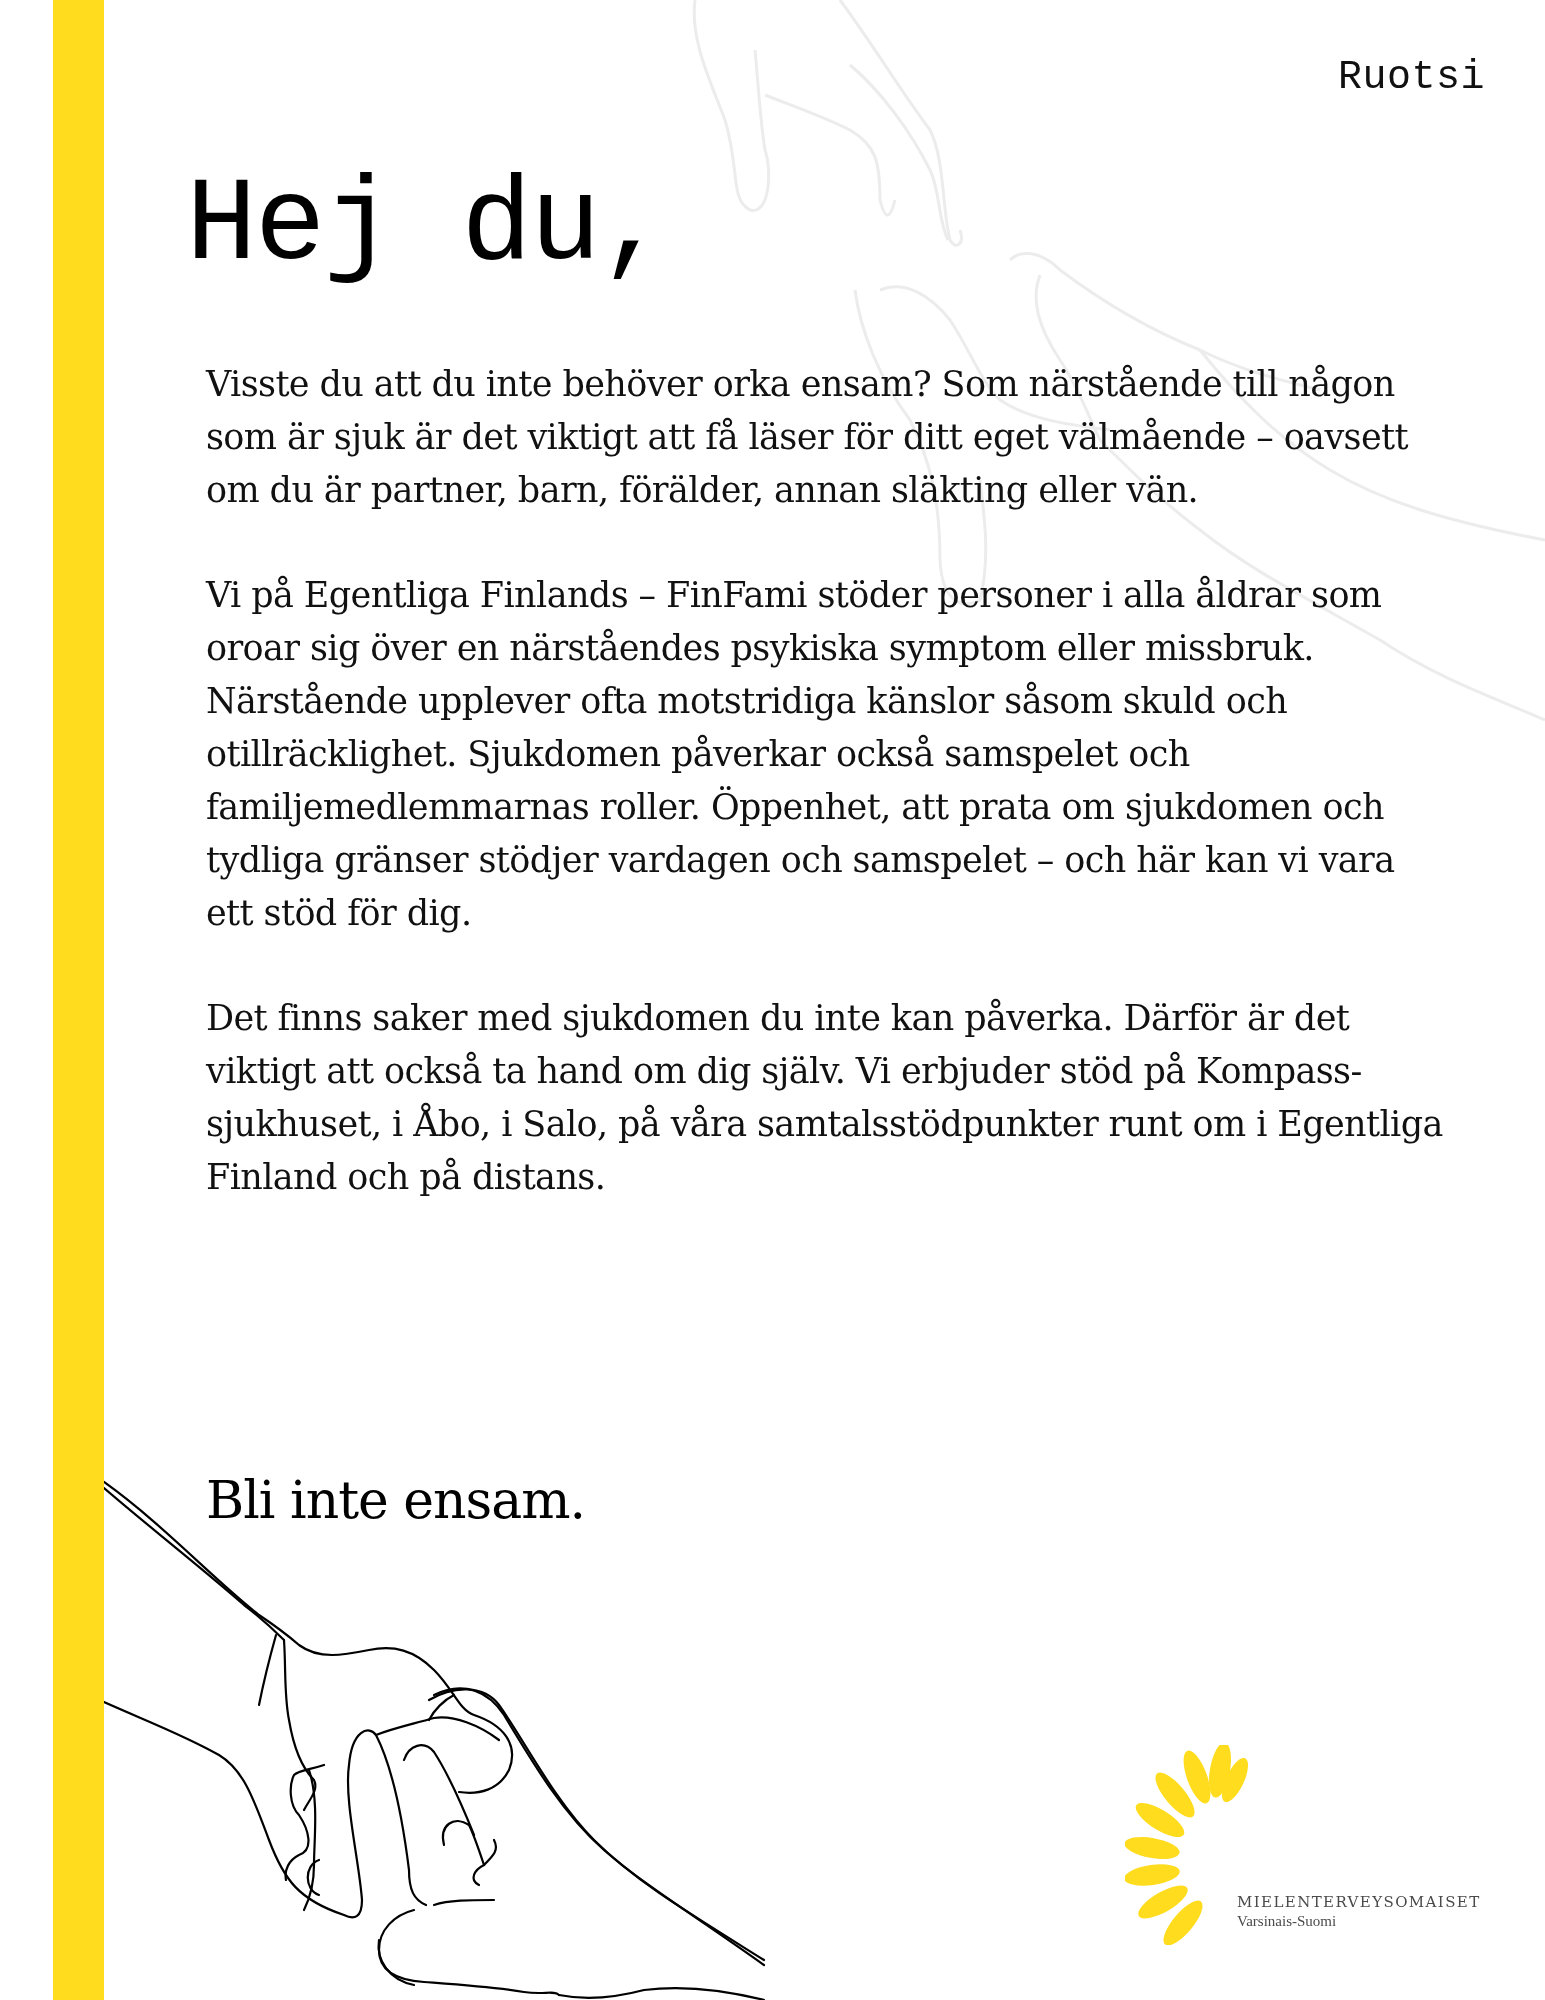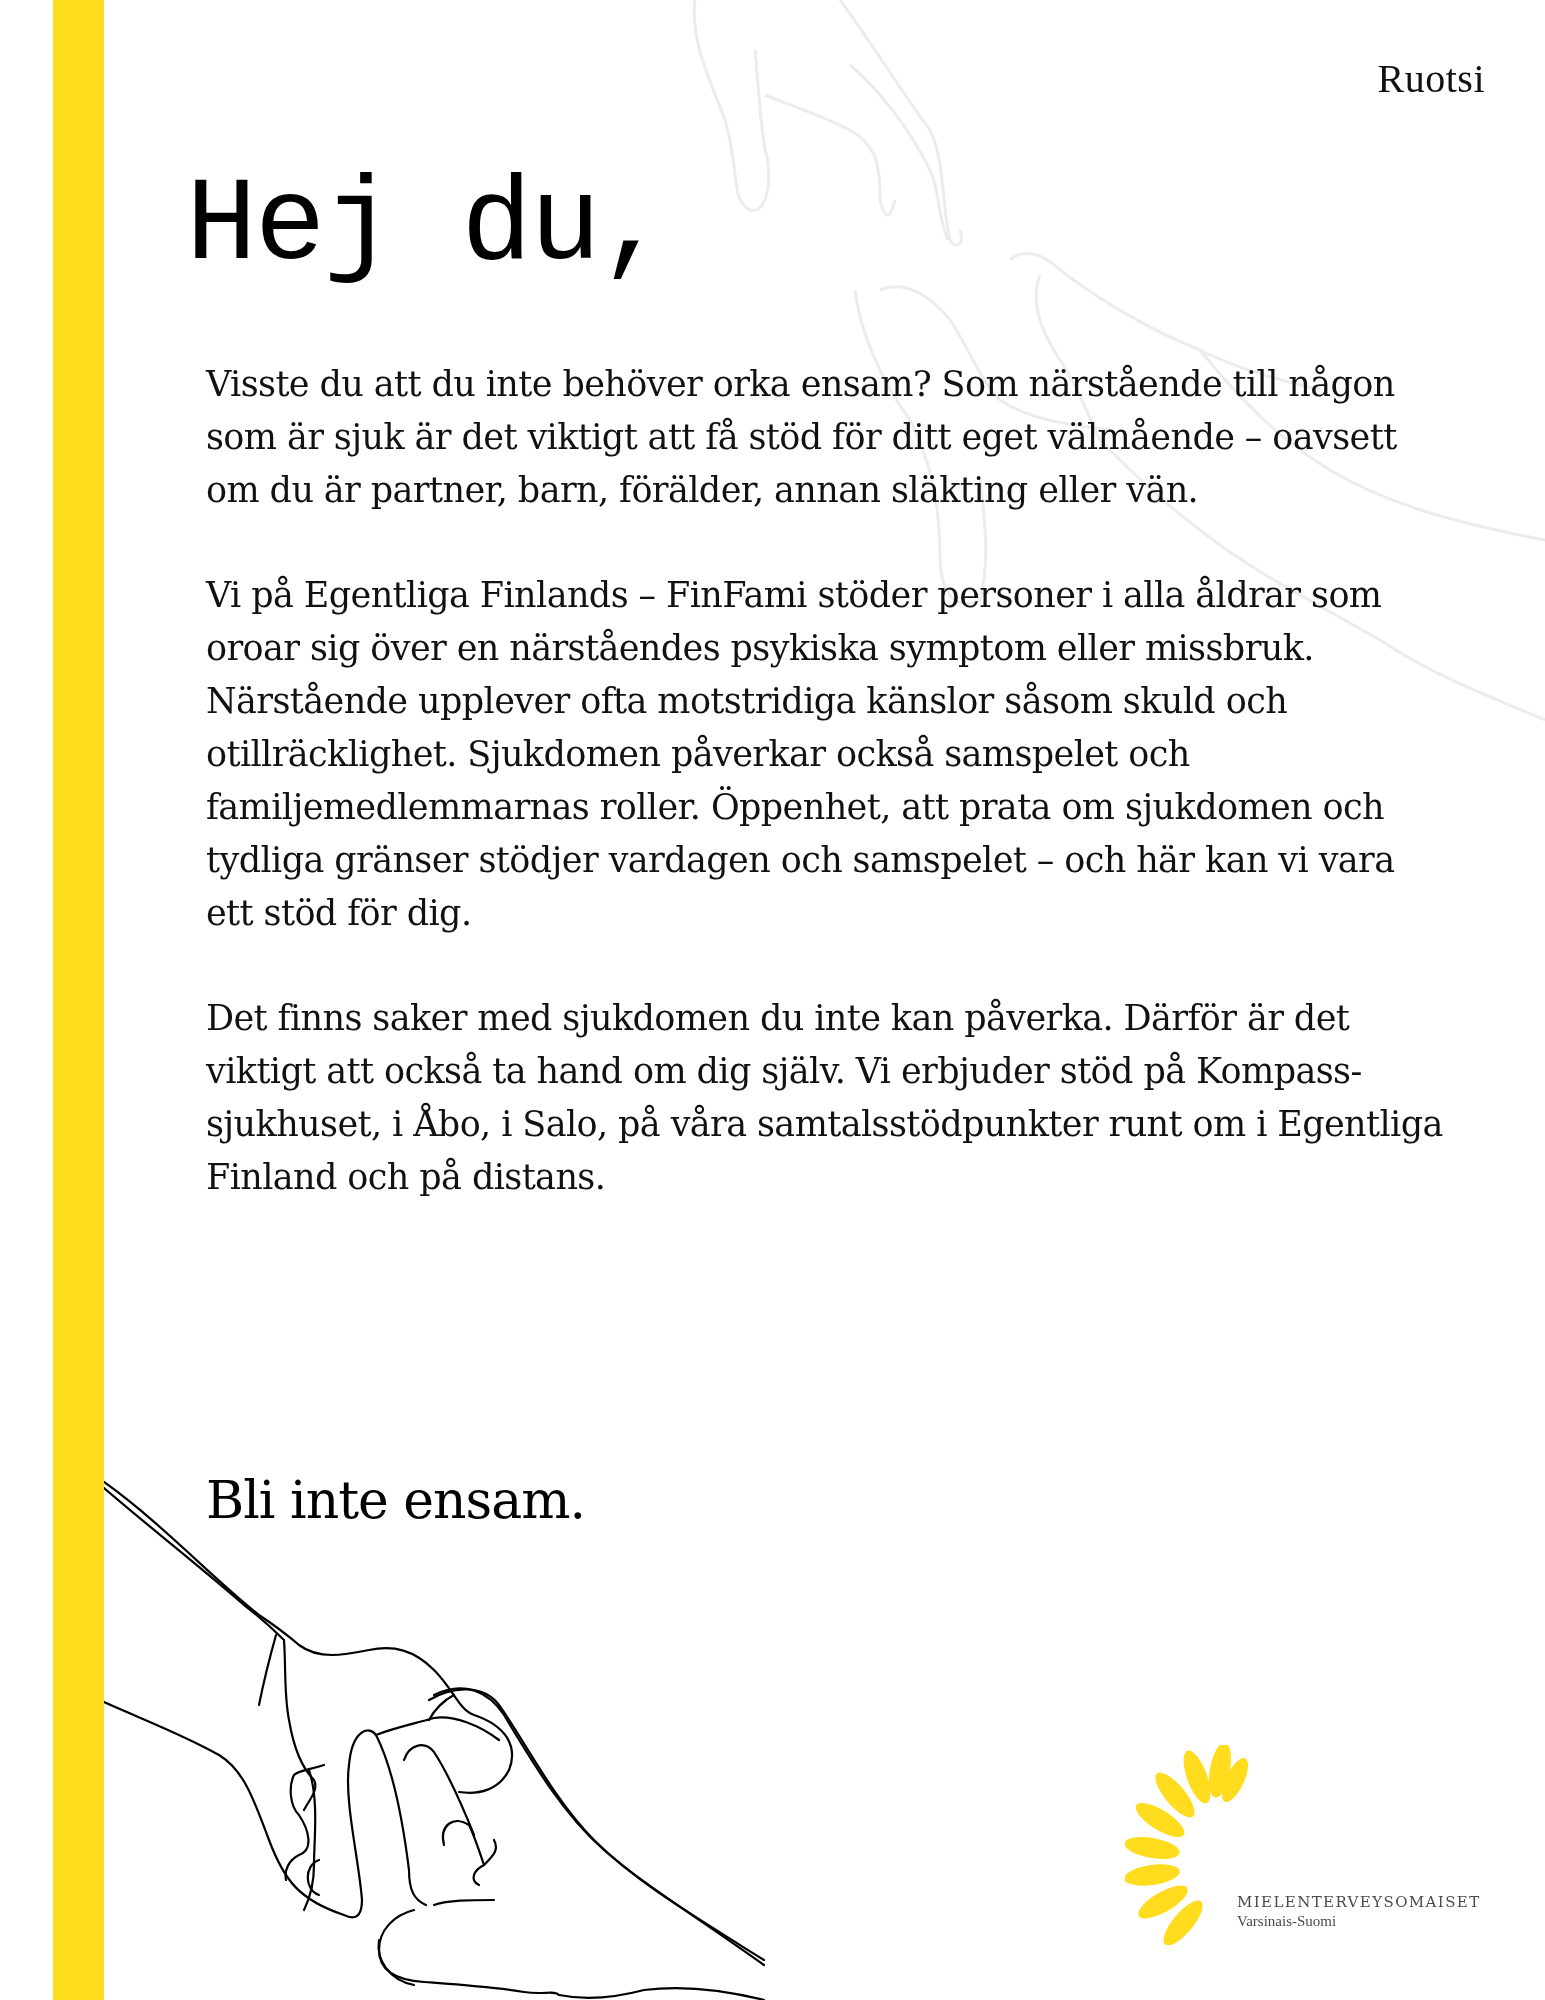--- a/index.html
+++ b/index.html
@@ -1,19 +1,19 @@
 <!DOCTYPE html>
 <html><head>
 <meta charset="utf-8">
 <style>
   html, body { margin: 0; padding: 0; background: #ffffff; }
   body { width: 1545px; height: 2000px; position: relative; overflow: hidden; font-family: "DejaVu Serif", serif; color: #111; }
   .yellow-bar { position: absolute; left: 53px; top: 0; width: 51px; height: 2000px; background: var(--accent, #FFDC1E); }
   .watermark { position: absolute; left: 680px; top: 0; width: 865px; height: 900px; pointer-events: none; }
-  .language-label { position: absolute; right: 60px; top: 55px; font-size: 40px; font-family: Liberation Serif, serif; color: #111; letter-spacing: 0.5px; }
+  .language-label { position: absolute; right: 60px; top: 55px; font-size: 40px; font-family: Liberation Mono, monospace; color: #111; letter-spacing: 0.5px; }
   .greeting { position: absolute; left: 186px; top: 160px; font-size: 118px; font-weight: normal; margin: 0; font-family: Liberation Mono, monospace; letter-spacing: -2px; color: #000; }
   .body-text { position: absolute; left: 206px; top: 358px; width: 1240px; }
   .body-text p { margin: 0 0 52px 0; font-size: 35px; line-height: 53px; color: #111; font-family: "DejaVu Serif", serif; letter-spacing: -0.6px; }
   .tagline { position: absolute; left: 206px; top: 1470px; font-size: 52px; margin: 0; font-weight: normal; font-family: "DejaVu Serif", serif; letter-spacing: -1px; color: #000; }
   .hands { position: absolute; left: 104px; top: 1470px; width: 980px; height: 530px; pointer-events: none; }
   .logo { position: absolute; left: 1125px; top: 1745px; width: 400px; height: 220px; }
   .logo-petals { position: absolute; left: 0; top: 0; width: 130px; height: 200px; }
   .logo-name { position: absolute; left: 110px; top: 78px; font-size: 58px; color: #4a4a4a; font-family: "DejaVu Serif", serif; letter-spacing: -1px; }
   .logo-sub1 { position: absolute; left: 112px; top: 148px; font-size: 15px; color: #4a4a4a; letter-spacing: 1.4px; font-family: "DejaVu Serif", serif; }
   .logo-sub2 { position: absolute; left: 112px; top: 168px; font-size: 15px; color: #4a4a4a; font-family: Liberation Serif, serif; }
@@ -34,21 +34,21 @@
   <path d="M200 290 C 225 280, 250 295, 270 320 C 290 350, 300 380, 320 400 C 350 420, 390 425, 430 430"></path>
   <path d="M520 350 C 560 400, 600 440, 650 470 C 700 500, 760 520, 865 540"></path>
   <path d="M420 440 C 450 470, 480 500, 520 530 C 570 570, 630 600, 700 640 C 760 680, 820 700, 865 720"></path>
 </svg>
 
 <div class="language-label">Ruotsi</div>
 
 <h1 class="greeting">Hej du,</h1>
 
 <div class="body-text">
-  <p>Visste du att du inte behöver orka ensam?  Som närstående till någon som är sjuk är det viktigt att få stöd för ditt eget välmående – oavsett om du är partner, barn, förälder, annan släkting eller vän.</p>
+  <p>Visste du att du inte behöver orka ensam?  Som närstående till någon som är sjuk är det viktigt att få läser för ditt eget välmående – oavsett om du är partner, barn, förälder, annan släkting eller vän.</p>
   <p>Vi på Egentliga Finlands – FinFami stöder personer i alla åldrar som oroar sig över en närståendes psykiska symptom eller missbruk. Närstående upplever ofta motstridiga känslor såsom skuld och otillräcklighet. Sjukdomen påverkar också samspelet och familjemedlemmarnas roller. Öppenhet, att prata om sjukdomen och tydliga gränser stödjer vardagen och samspelet – och här kan vi vara ett stöd för dig.</p>
   <p>Det finns saker med sjukdomen du inte kan påverka. Därför är det viktigt att också ta hand om dig själv. Vi erbjuder stöd på Kompass-sjukhuset, i Åbo, i Salo, på våra samtalsstödpunkter runt om i Egentliga Finland och på distans.</p>
 </div>
 
 <svg class="hands" viewBox="0 0 980 530" fill="none" stroke="#000" stroke-width="2.2" stroke-linecap="round">
   <path d="M0 12 C 60 55, 110 110, 155 145 C 170 155, 180 162, 195 175 C 215 190, 240 185, 265 180 C 290 175, 310 180, 330 200 C 350 220, 355 240, 370 245 C 400 255, 415 275, 405 300 C 395 320, 375 325, 355 322"></path>
   <path d="M0 18 C 55 65, 100 100, 140 135 C 160 150, 170 160, 180 170"></path>
   <path d="M172 165 C 165 190, 160 210, 155 235"></path>
   <path d="M180 170 C 182 200, 180 225, 185 250 C 190 280, 200 300, 210 310 C 215 320, 205 330, 200 340"></path>
   <path d="M0 232 C 40 250, 80 265, 115 285 C 140 300, 150 330, 165 370 C 180 410, 195 430, 240 445 C 250 450, 258 448, 258 430 C 255 390, 240 330, 245 295 C 248 260, 265 255, 272 265 C 290 300, 300 360, 305 400 C 305 420, 310 430, 322 435"></path>

